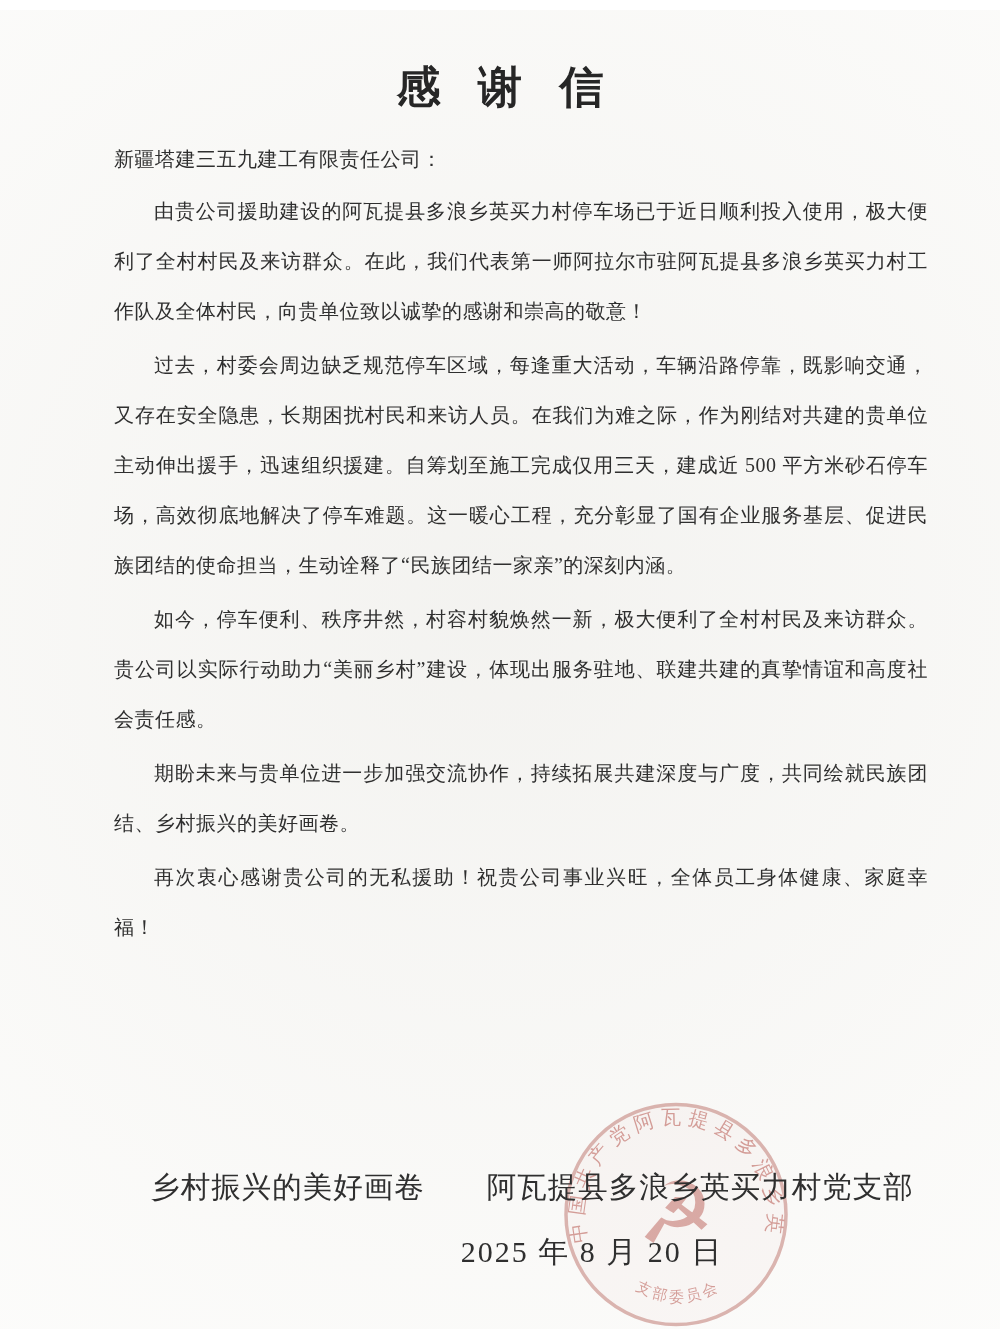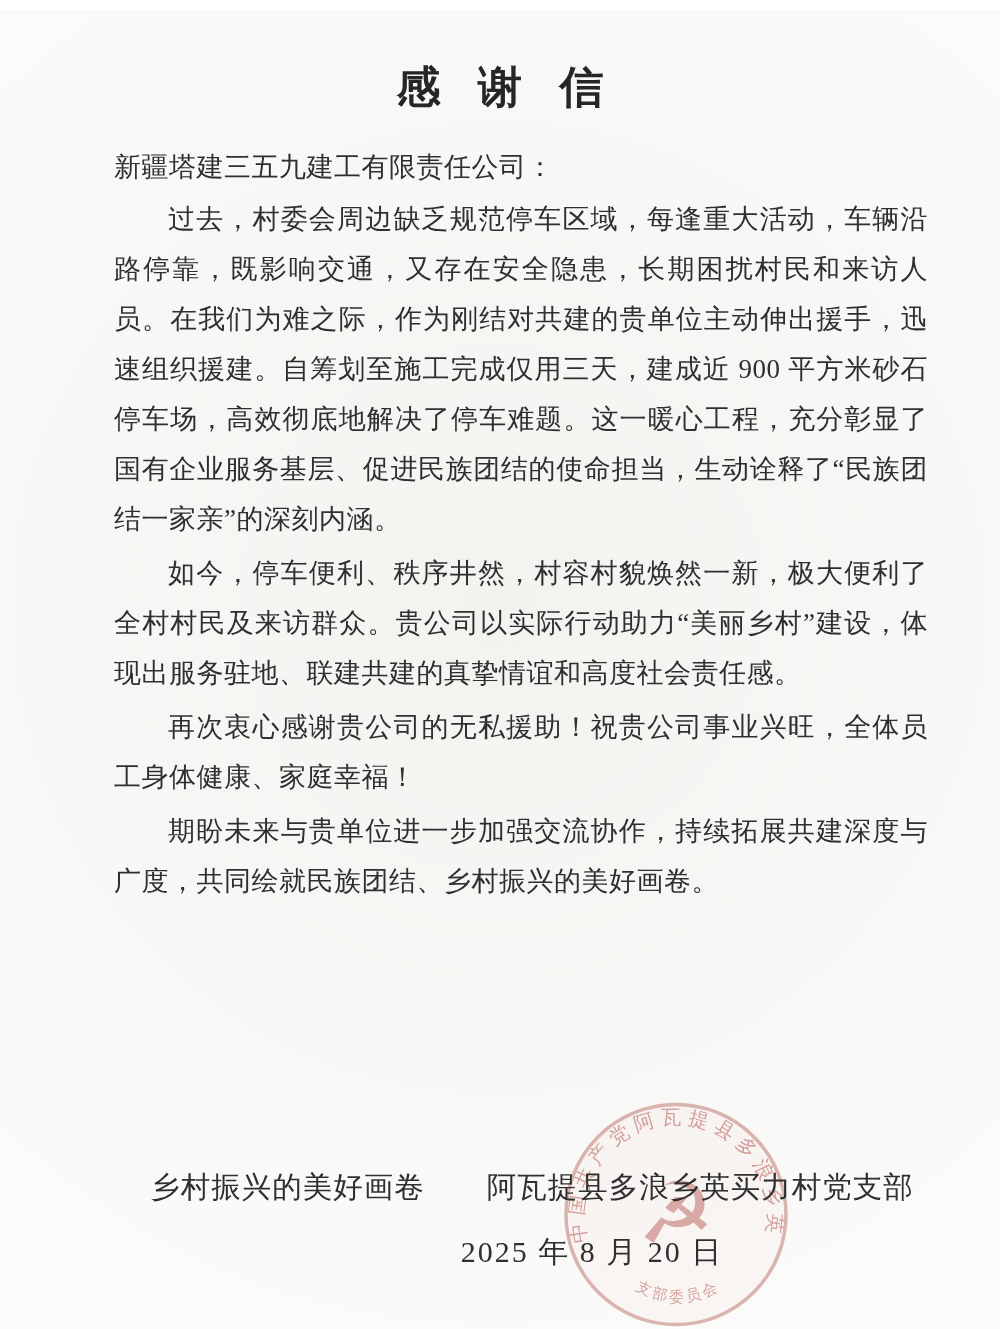--- a/index.html
+++ b/index.html
@@ -27,24 +27,24 @@
     text-align: center;
     font-size: 44px;
     font-weight: 700;
     color: #262626;
     letter-spacing: 0.85em;
     text-indent: 0.85em;
     white-space: nowrap;
   }
   .body-text {
     position: absolute;
-    top: 132px;
+    top: 124px;
     left: 114px;
     width: 814px;
-    font-size: 27px;
+    font-size: 20px;
     line-height: 50px;
     text-align: justify;
     letter-spacing: 0.5px;
   }
   .salutation {
     margin: 0 0 2px 0;
   }
   .para {
     margin: 0 0 4px 0;
     text-indent: 2em;
@@ -86,24 +86,25 @@
 </style>
 </head>
 <body>
 
 <div class="page">
 
   <div class="title">感谢信</div>
 
   <div class="body-text">
     <p class="salutation">新疆塔建三五九建工有限责任公司：</p>
-    <p class="para">过去，村委会周边缺乏规范停车区域，每逢重大活动，车辆沿路停靠，既影响交通，又存在安全隐患，长期困扰村民和来访人员。在我们为难之际，作为刚结对共建的贵单位主动伸出援手，迅速组织援建。自筹划至施工完成仅用三天，建成近 900 平方米砂石停车场，高效彻底地解决了停车难题。这一暖心工程，充分彰显了国有企业服务基层、促进民族团结的使命担当，生动诠释了“民族团结一家亲”的深刻内涵。</p>
+    <p class="para">由贵公司援助建设的阿瓦提县多浪乡英买力村停车场已于近日顺利投入使用，极大便利了全村村民及来访群众。在此，我们代表第一师阿拉尔市驻阿瓦提县多浪乡英买力村工作队及全体村民，向贵单位致以诚挚的感谢和崇高的敬意！</p>
+    <p class="para">过去，村委会周边缺乏规范停车区域，每逢重大活动，车辆沿路停靠，既影响交通，又存在安全隐患，长期困扰村民和来访人员。在我们为难之际，作为刚结对共建的贵单位主动伸出援手，迅速组织援建。自筹划至施工完成仅用三天，建成近 500 平方米砂石停车场，高效彻底地解决了停车难题。这一暖心工程，充分彰显了国有企业服务基层、促进民族团结的使命担当，生动诠释了“民族团结一家亲”的深刻内涵。</p>
     <p class="para">如今，停车便利、秩序井然，村容村貌焕然一新，极大便利了全村村民及来访群众。贵公司以实际行动助力“美丽乡村”建设，体现出服务驻地、联建共建的真挚情谊和高度社会责任感。</p>
+    <p class="para">期盼未来与贵单位进一步加强交流协作，持续拓展共建深度与广度，共同绘就民族团结、乡村振兴的美好画卷。</p>
     <p class="para">再次衷心感谢贵公司的无私援助！祝贵公司事业兴旺，全体员工身体健康、家庭幸福！</p>
-    <p class="para">期盼未来与贵单位进一步加强交流协作，持续拓展共建深度与广度，共同绘就民族团结、乡村振兴的美好画卷。</p>
   </div>
 
   <svg class="stamp" viewBox="0 0 236 236" xmlns="http://www.w3.org/2000/svg">
     <defs>
       <path id="seal-top-arc" d="M 30,150 A 92,92 0 1 1 202,150" fill="none"></path>
       <path id="seal-bottom-arc" d="M 46,158 A 80,80 0 0 0 190,158" fill="none"></path>
     </defs>
     <circle cx="116" cy="116" r="110" fill="rgba(197,108,100,0.06)" stroke="#c07b74" stroke-width="3.5"></circle>
     <text font-size="20" fill="#b5524a" letter-spacing="6" font-family="Liberation Serif, DejaVu Serif, serif">
       <textPath href="#seal-top-arc" startOffset="2%">中国共产党阿瓦提县多浪乡英买力村</textPath>

